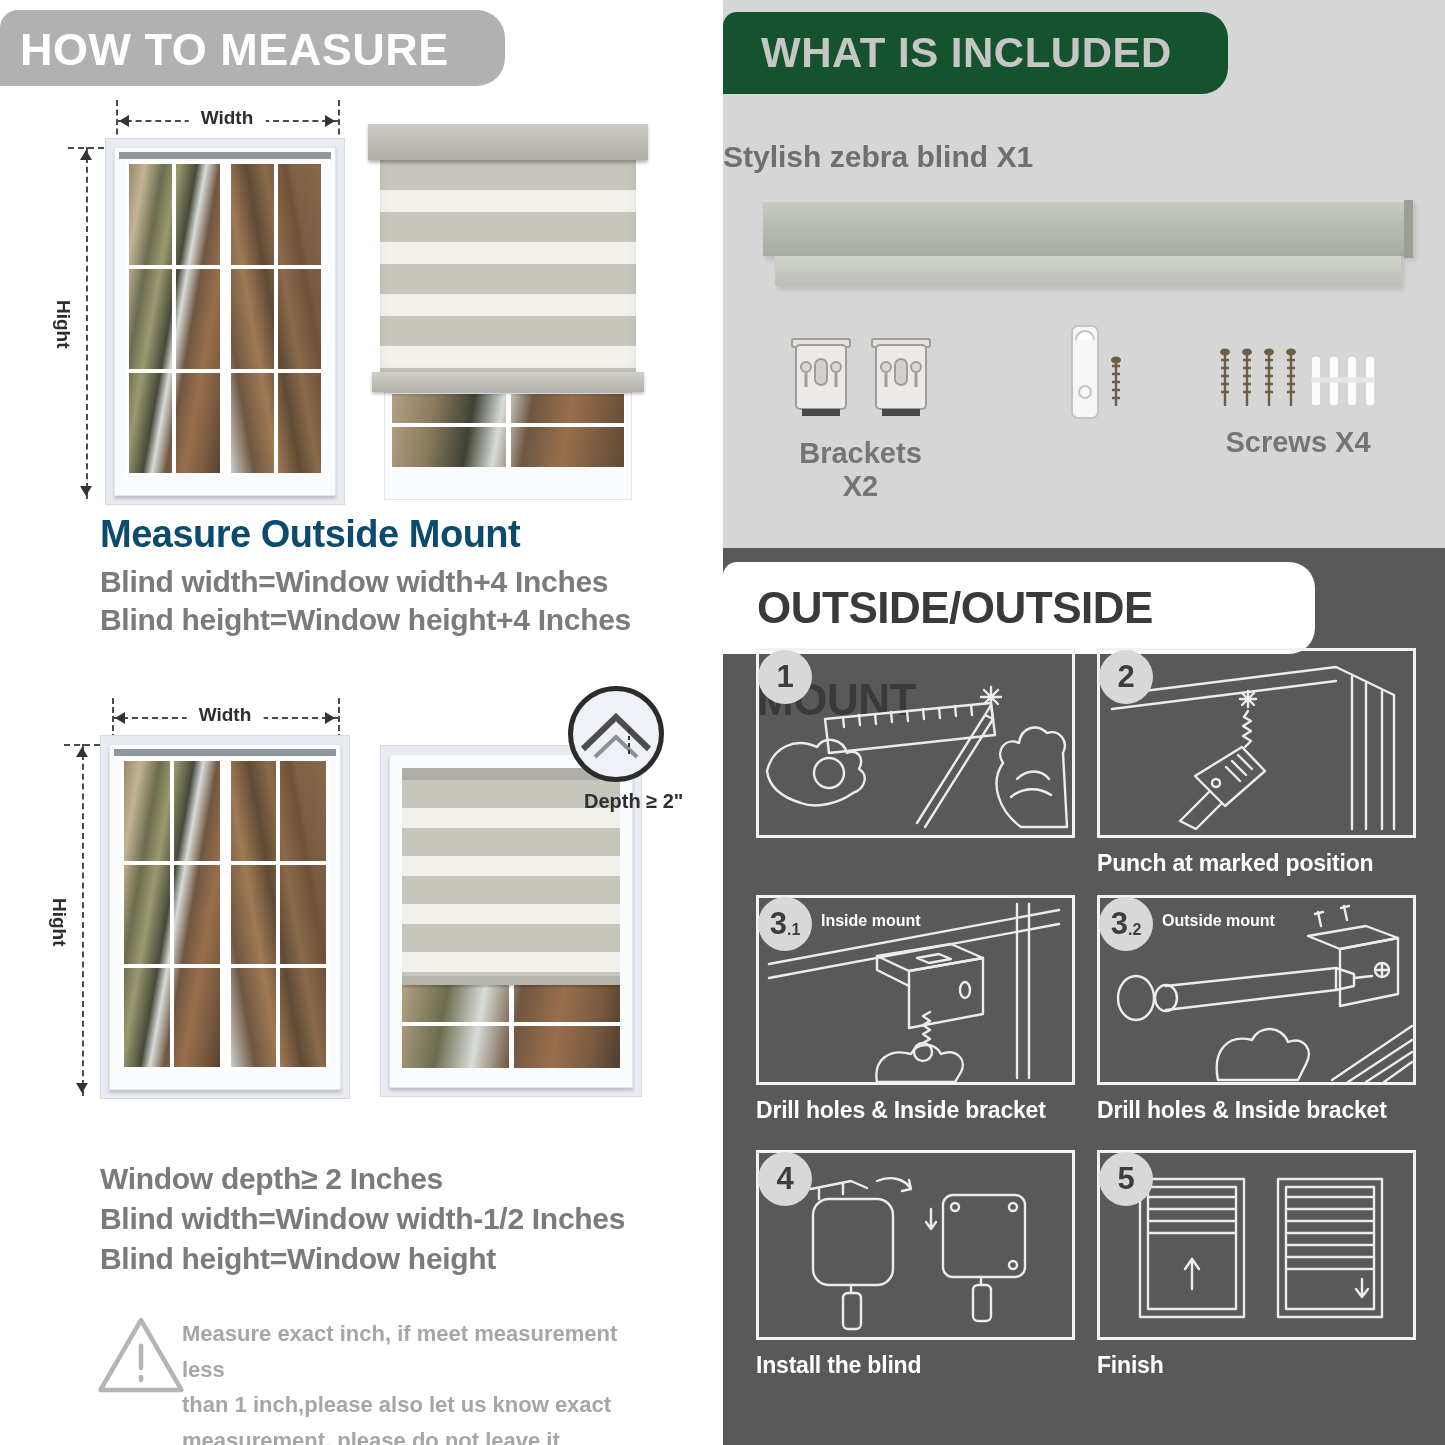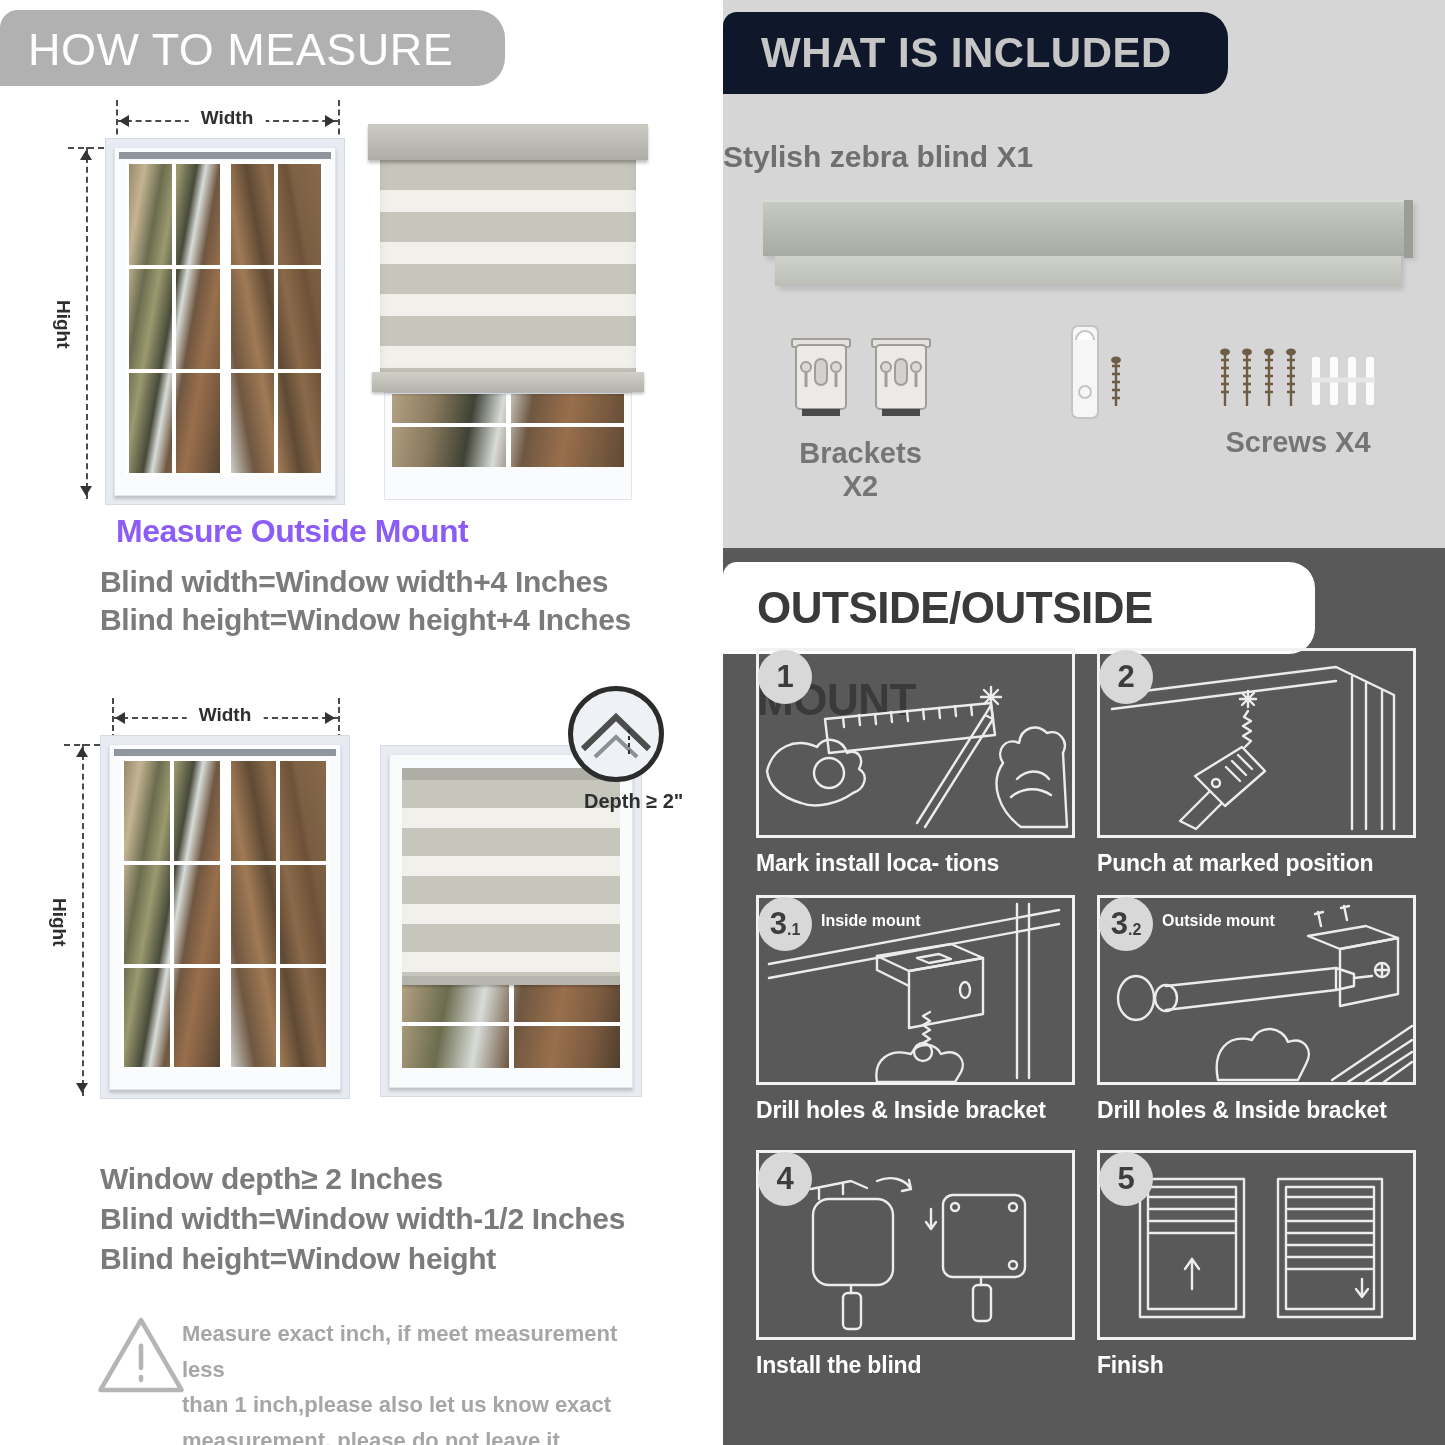--- a/index.html
+++ b/index.html
@@ -2,24 +2,24 @@
 <html><head>
 <meta charset="utf-8">
 <style>
   html,body{margin:0;padding:0;background:#fff;}
   .page{position:relative;width:1445px;height:1445px;background:#fff;overflow:hidden;
         font-family:"Liberation Sans",sans-serif;}
   .abs{position:absolute;}
 
   
   .hdr-left{left:0;top:10px;width:505px;height:76px;background:#b1b1b1;
-            border-radius:18px 28px 28px 0;color:#fff;font-size:45px;font-weight:normal;
-            line-height:80px;padding-left:28px;box-sizing:border-box;letter-spacing:.5px;}
+            border-radius:18px 28px 28px 0;color:#fff;font-size:45px;font-weight:bold;
+            line-height:80px;padding-left:20px;box-sizing:border-box;letter-spacing:.5px;}
   .panel-top{left:723px;top:0;width:722px;height:548px;background:#d6d6d6;}
-  .hdr-included{position:absolute;left:0;top:12px;width:505px;height:82px;background:#0f172a;
+  .hdr-included{position:absolute;left:0;top:12px;width:505px;height:82px;background:#14532d;
             border-radius:14px 26px 26px 0;color:#c6c6c6;font-size:42px;font-weight:bold;
             line-height:82px;padding-left:38px;box-sizing:border-box;letter-spacing:.5px;}
   .panel-dark{left:723px;top:548px;width:722px;height:897px;background:#595959;}
   .hdr-mount{position:absolute;left:0;top:14px;width:592px;height:92px;background:#fff;
             border-radius:14px 26px 26px 0;color:#3a3a3a;font-size:44px;font-weight:bold;
             line-height:92px;padding-left:34px;box-sizing:border-box;letter-spacing:-.5px;}
 
   
   .harrow{position:absolute;height:0;border-top:2px dashed #4a4a4a;}
   .harrow:before,.harrow:after{content:"";position:absolute;top:-7px;border:6px solid transparent;}
@@ -83,21 +83,21 @@
       background:linear-gradient(100deg,#b3a183 0%,#6b6c4e 20%,#d8dcd8 36%,#6f5741 52%,
                  #996f4c 70%,#7b5b40 86%,#4f3e2e 100%);}
   .b2-photo .m-v{width:5px;}
 
   
   .mag{position:absolute;width:96px;height:96px;border:5px solid #2c2c2c;border-radius:50%;
        background:#eef1f5;overflow:hidden;box-sizing:border-box;}
   .depth-lbl{position:absolute;font-size:20px;font-weight:bold;color:#2e2e2e;}
 
   
-  .sec-h{position:absolute;font-size:32px;font-weight:bold;color:#8b5cf6;letter-spacing:-.5px;margin-left:16px;}
+  .sec-h{position:absolute;font-size:38px;font-weight:bold;color:#0c4a6e;letter-spacing:-.5px;}
   .sec-line{position:absolute;font-size:30px;font-weight:bold;color:#7b7b7b;letter-spacing:-.3px;}
   .warn-txt{position:absolute;font-size:22px;font-weight:bold;color:#a6a6a6;line-height:1.62;}
 
   
   .blind-lbl{position:absolute;left:0;width:100%;top:140px;text-align:left;
        font-size:30px;font-weight:bold;color:#6f6f6f;}
   .headrail{position:absolute;left:40px;top:200px;width:650px;height:56px;
        background:linear-gradient(180deg,#c9ccc5 0%,#b9bcb5 45%,#a8aba4 100%);
        box-shadow:inset 0 2px 0 #d9dcd5, 3px 4px 5px rgba(0,0,0,.12);}
   .headrail:after{content:"";position:absolute;right:0;top:0;bottom:-2px;width:9px;background:#9b9e97;}
@@ -320,21 +320,20 @@
           <path d="M84 66 l1 10 M100 64 l1 10 M116 63 l1 10 M132 61 l1 10 M148 60 l1 10 M164 58 l1 10 M180 57 l1 10 M196 55 l1 10 M212 54 l1 10"></path>
           <path d="M158 172 L226 64 M166 176 L234 68 M226 64 L234 68 L232 54 Z"></path>
           <path d="M232 36 l0 20 M222 46 l20 0 M225 39 l14 14 M239 39 l-14 14"></path>
           <path d="M262 176 C240 160 230 132 244 112 C236 100 246 86 260 92 C262 76 278 72 288 82 C300 78 310 90 304 102 L308 176 Z"></path>
           <path d="M258 128 C268 118 282 118 290 128 M252 146 C264 136 280 136 292 144"></path>
         </svg>
         <div class="badge">
           <span>1</span>
         </div>
       </div>
-      <div class="step-cap">Mark install loca- tions</div>
     </div>
 
     <div class="step" style="left:374px;top:100px;">
       <div class="step-panel">
         <svg class="art" viewBox="0 0 313 184">
           <path d="M12 44 L236 16 M12 58 L236 30 M236 16 L294 44 M252 26 L252 178 M266 32 L266 178 M282 40 L282 178 M294 44 L294 178"></path>
           <path d="M148 40 l0 16 M140 48 l16 0 M142 42 l12 12 M154 42 l-12 12"></path>
           <path d="M148 60 l-4 6 l7 4 l-8 5 l8 5 l-8 5 l8 5 l-6 6"></path>
           <path d="M142 96 L165 120 L125 155 L95 125 Z"></path>
           <path d="M138 104 l14 14 M132 110 l14 14 M126 116 l14 14"></path>

